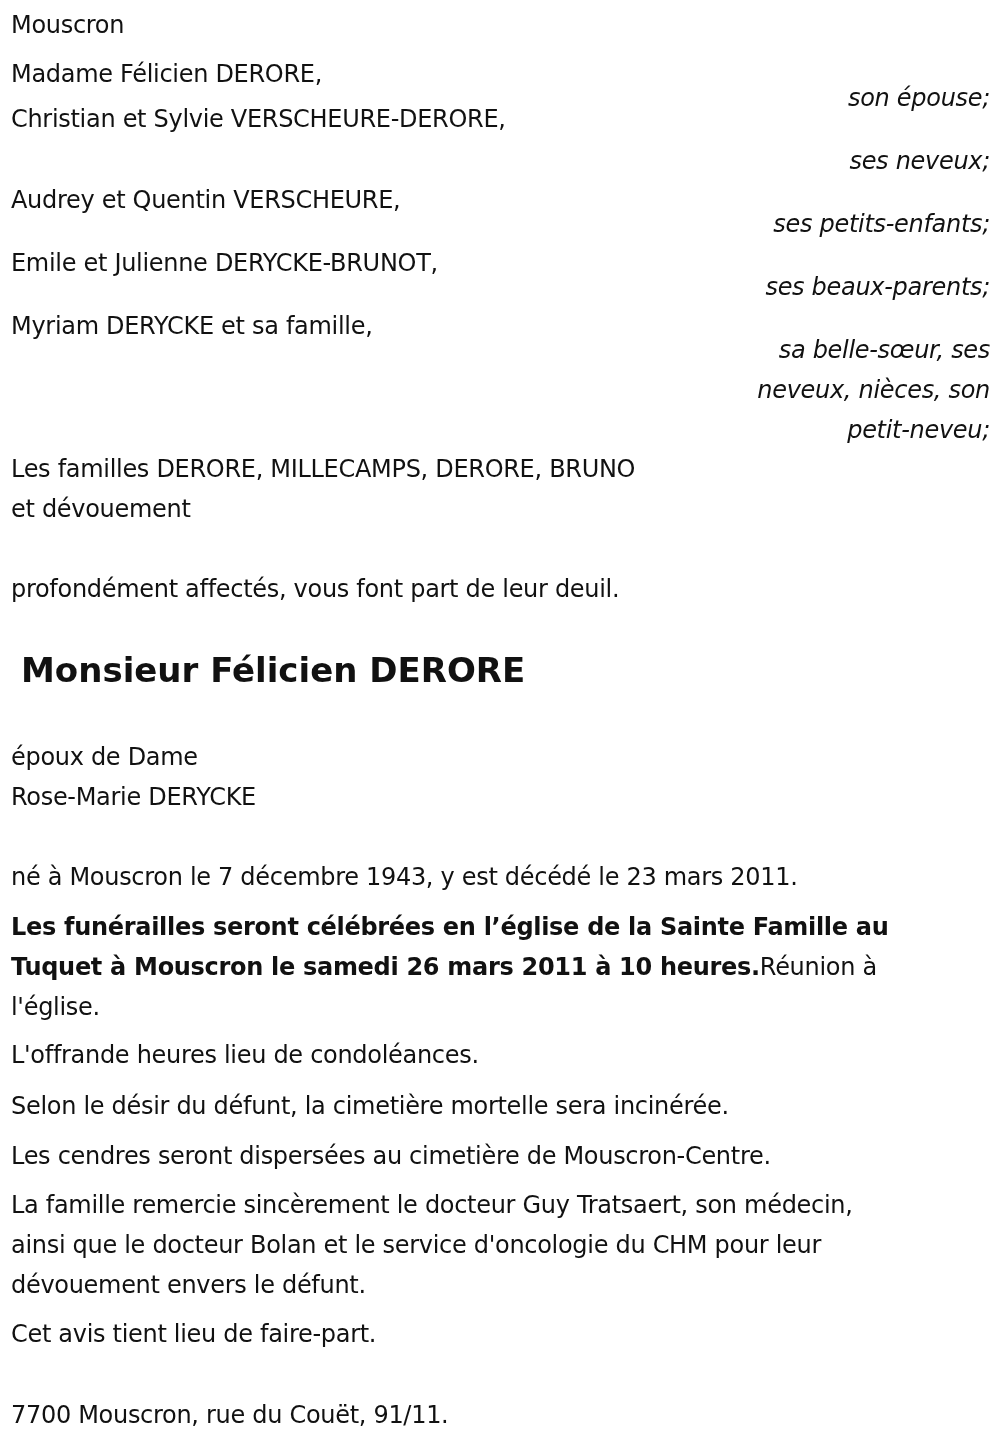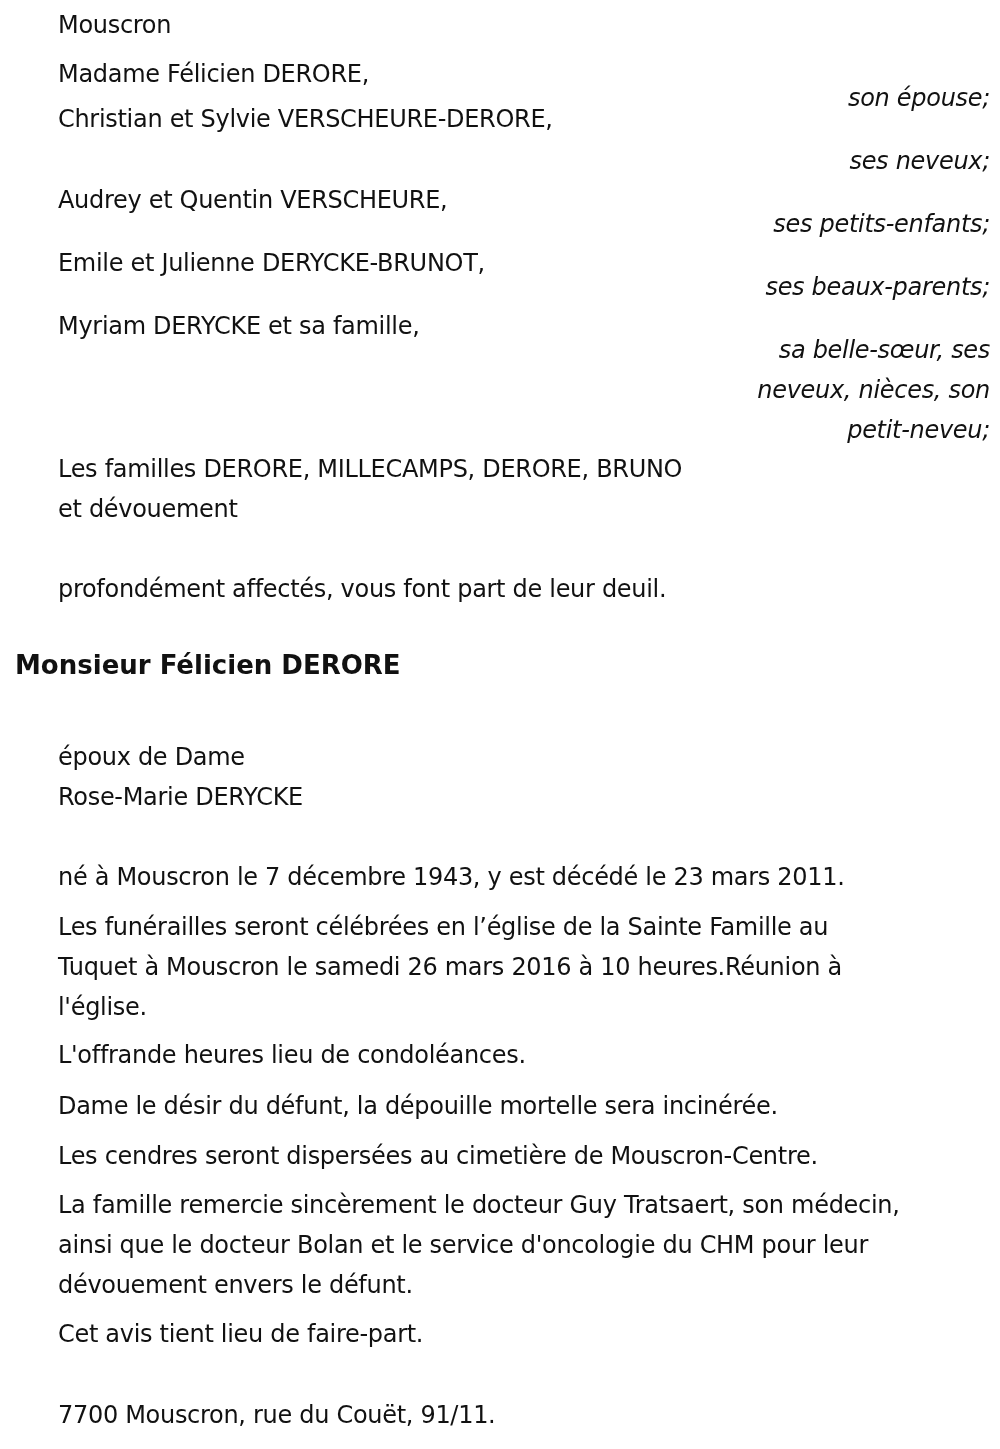--- a/index.html
+++ b/index.html
@@ -2,24 +2,24 @@
 <html><head>
 <meta charset="utf-8">
 <style>
   html, body { margin: 0; padding: 0; background: #ffffff; }
   body {
     width: 1000px; height: 1449px; overflow: hidden; position: relative;
     font-family: "DejaVu Sans", sans-serif; color: #111111;
     font-size: 24px; letter-spacing: -0.3px;
   }
   .abs { position: absolute; white-space: nowrap; }
-  .line { left: 11px; line-height: 40px; margin-left: 47px; }
+  .line { left: 11px; line-height: 40px; }
   .rel { right: 10px; text-align: left; font-style: italic; line-height: 40px; }
-  .title { left: 15px; font-weight: bold; font-size: 26px; letter-spacing: 0; }
-  .bold { font-weight: normal; }
+  .title { left: 21px; font-weight: bold; font-size: 34px; letter-spacing: 0; }
+  .bold { font-weight: bold; }
 </style>
 </head>
 <body>
 
 <div>
   <div class="abs line" style="top:5px">Mouscron</div>
 
   <div class="abs line" style="top:54px">Madame Félicien DERORE,</div>
   <div class="abs rel" style="top:78px">son épouse;</div>
 
@@ -44,26 +44,26 @@
 
   <div class="abs title" style="top:650px">Monsieur Félicien DERORE</div>
 
   <div class="abs line" style="top:737px">époux de Dame</div>
   <div class="abs line" style="top:777px">Rose-Marie DERYCKE</div>
 
   <div class="abs line" style="top:857px">né à Mouscron le 7 décembre 1943, y est décédé le 23 mars 2011.</div>
 
   <div class="abs line bold" style="top:907px">Les funérailles seront célébrées en l’église de la Sainte Famille au</div>
   <div class="abs line" style="top:947px">
-    <span class="bold">Tuquet à Mouscron le samedi 26 mars 2016 à 10 heures.</span><span>Réunion à</span>
+    <span class="bold">Tuquet à Mouscron le samedi 26 mars 2011 à 10 heures.</span><span>Réunion à</span>
   </div>
   <div class="abs line" style="top:987px">l'église.</div>
 
   <div class="abs line" style="top:1035px">L'offrande heures lieu de condoléances.</div>
-  <div class="abs line" style="top:1086px">Dame le désir du défunt, la dépouille mortelle sera incinérée.</div>
+  <div class="abs line" style="top:1086px">Selon le désir du défunt, la cimetière mortelle sera incinérée.</div>
   <div class="abs line" style="top:1136px">Les cendres seront dispersées au cimetière de Mouscron-Centre.</div>
 
   <div class="abs line" style="top:1185px">La famille remercie sincèrement le docteur Guy Tratsaert, son médecin,</div>
   <div class="abs line" style="top:1225px">ainsi que le docteur Bolan et le service d'oncologie du CHM pour leur</div>
   <div class="abs line" style="top:1265px">dévouement envers le défunt.</div>
 
   <div class="abs line" style="top:1314px">Cet avis tient lieu de faire-part.</div>
 
   <div class="abs line" style="top:1395px">7700 Mouscron, rue du Couët, 91/11.</div>
 </div>

